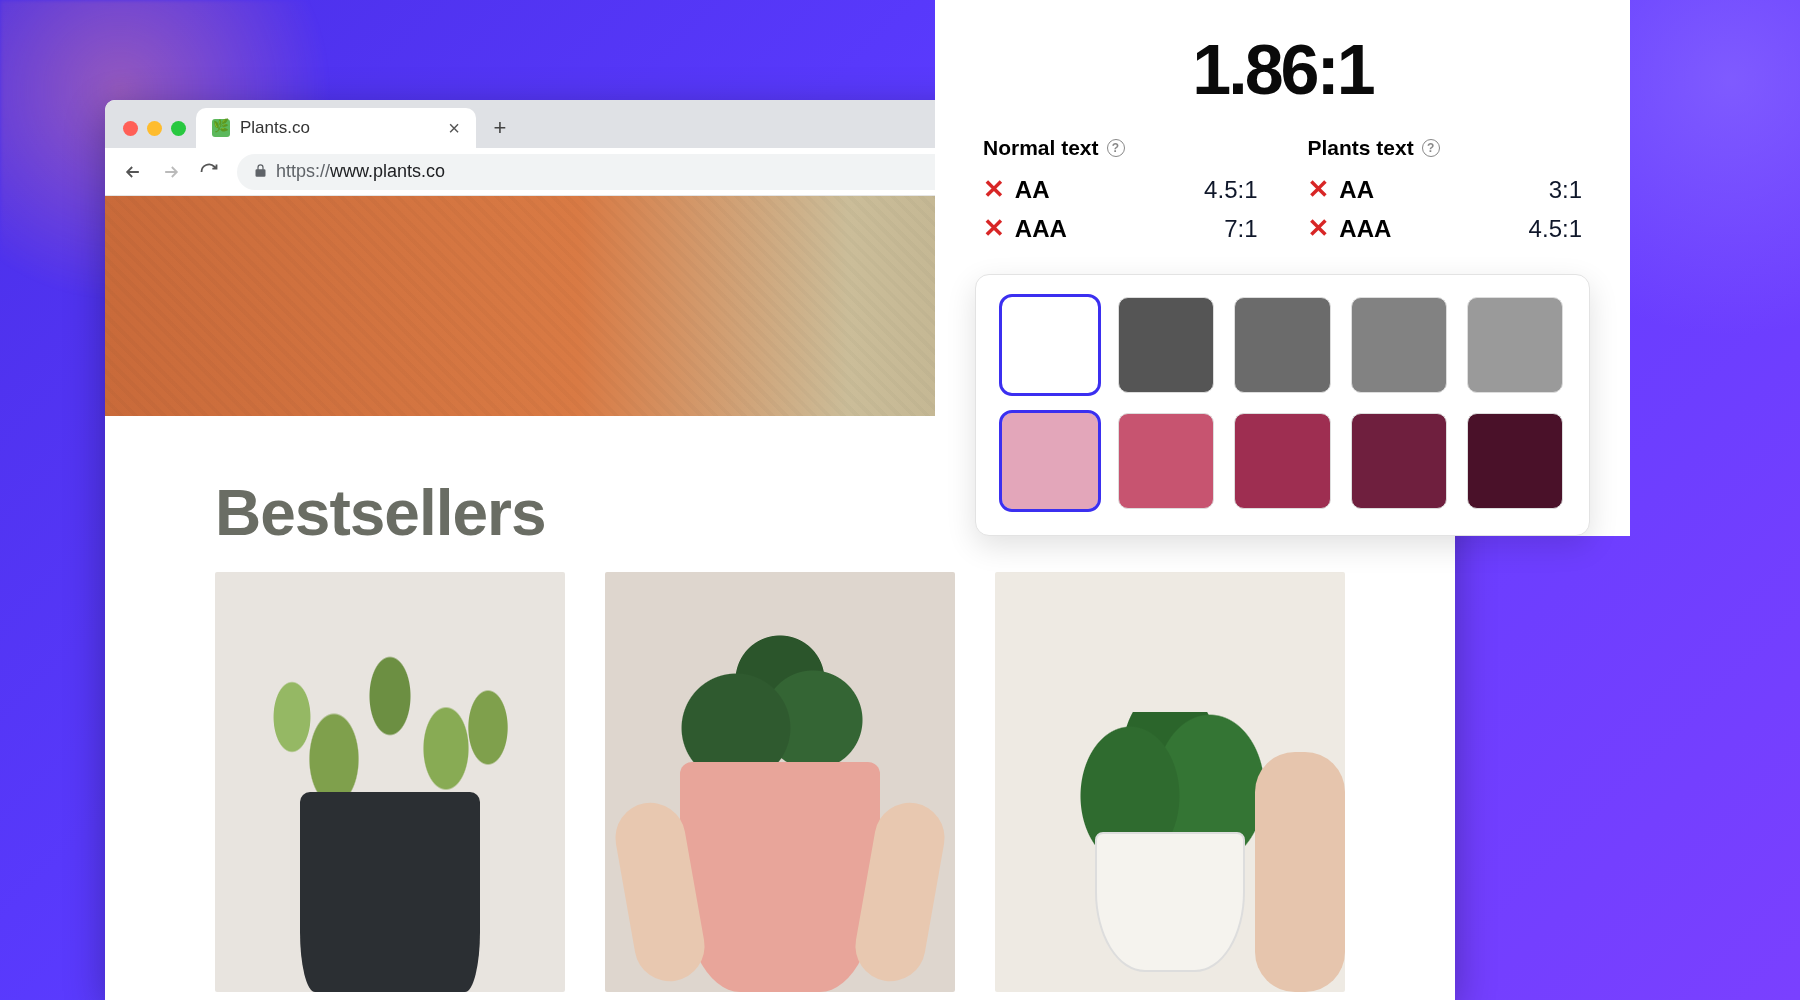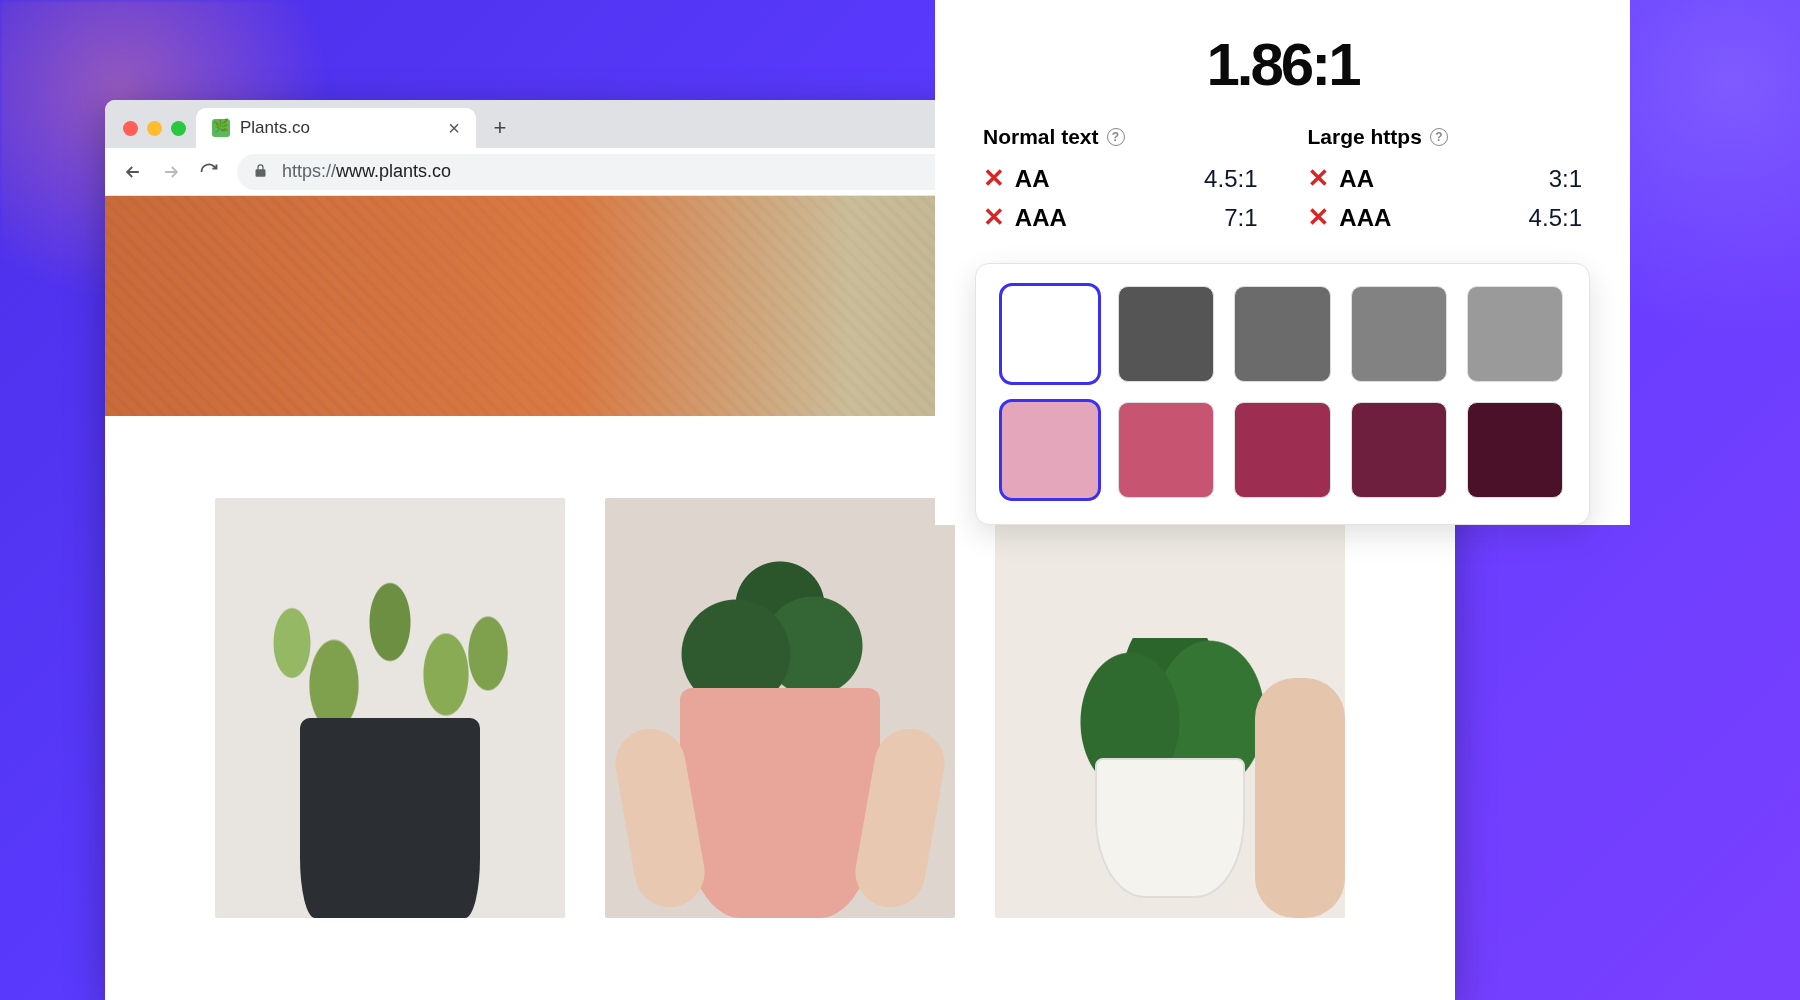--- a/index.html
+++ b/index.html
@@ -51,21 +51,21 @@
   .tab-favicon { width:18px; height:18px; background:#5cb85c; border-radius:3px; position:relative; }
   .tab-favicon::after{content:"🌿"; position:absolute; font-size:13px; left:1px; top:-1px;}
   .tab-close { margin-left:auto; font-size:20px; color:#555; cursor:pointer; }
   .tab-add { width:32px; height:32px; display:flex; align-items:center; justify-content:center; font-size:22px; color:#444; margin-left:8px; margin-bottom:4px; cursor:pointer;}
   .browser-url {
     height:48px; background:#fff; border-bottom:1px solid #e5e5e5;
     display:flex; align-items:center; gap:18px; padding:0 18px;
     color:#555; font-size:18px;
   }
   .nav-icon { cursor:pointer; color:#555; display:flex; align-items:center; }
-  .url-bar { flex:1; display:flex; align-items:center; gap:14px; background:#f1f3f4; border-radius:20px; height:36px; padding:0 16px;}
+  .url-bar { flex:1; display:flex; align-items:center; gap:8px; background:#f1f3f4; border-radius:20px; height:36px; padding:0 16px;}
   .lock { font-size:15px; color:#5f6368; }
   .url-text { color:#202124; }
   .url-text .proto { color:#5f6368; }
 
   .page { position:relative; }
   .hero {
     height:220px;
     background: linear-gradient(90deg, #c96a3a 0%, #d97a44 35%, #cbbd99 55%, #b8ad8a 75%, #1e7a60 95%);
     position:relative;
   }
@@ -125,21 +125,21 @@
 
   
   .panel {
     position:absolute;
     right:170px; top:0;
     width:695px;
     background:#fff;
     padding: 30px 40px 0;
   }
   .ratio { text-align:center; }
-  .ratio-val { font-size:60px; font-weight:900; letter-spacing:-3px; color:#0a0a0a;text-align:center; }
+  .ratio-val { font-size:70px; font-weight:900; letter-spacing:-3px; color:#0a0a0a;text-align:center; }
   .ratio-label { font-size:20px; color:#333; margin-top:-6px; }
   .checks { display:flex; gap:50px; margin-top:26px; justify-content:space-between; padding:0 8px;}
   .check-col { flex:1; }
   .check-head { font-size:21px; font-weight:700; display:flex; align-items:center; gap:8px; margin-bottom:14px;}
   .help { width:18px; height:18px; border:1.5px solid #888; border-radius:50%; display:inline-flex; align-items:center; justify-content:center; font-size:12px; color:#888;}
   .check-row { display:flex; align-items:center; font-size:24px; font-weight:700; margin-bottom:8px;}
   .x-ico { color:#d82626; font-size:26px; margin-right:10px; font-weight:900;}
   .check-row .req { margin-left:auto; font-weight:400; color:#0f172a;}
   
   .suggestions-card {
@@ -206,20 +206,21 @@
       </span>
       <span class="url-text">
         <span class="proto">https://</span><span>www.plants.co</span>
       </span>
     </div>
   </div>
 
   <div class="page">
     <div class="hero"></div>
     <div class="bestsellers">
+      <h1>Bestsellers</h1>
       <div class="products">
         <div class="product plant1">
           <div class="leaves"></div>
             <div class="pot"></div>
         </div>
         <div class="product plant2">
           <div class="leaves"></div>
             <div class="pot"></div>
             <div class="hands"></div>
             <div class="hands2"></div>
@@ -251,21 +252,21 @@
         <span class="req">4.5:1</span>
       </div>
       <div class="check-row">
         <span class="x-ico">✕</span>
         <span>AAA</span>
         <span class="req">7:1</span>
       </div>
     </div>
     <div class="check-col">
       <div class="check-head">
-        <span>Large https</span>
+        <span>Plants text</span>
         <span class="help">?</span>
       </div>
       <div class="check-row">
         <span class="x-ico">✕</span>
         <span>AA</span>
         <span class="req">3:1</span>
       </div>
       <div class="check-row">
         <span class="x-ico">✕</span>
         <span>AAA</span>

